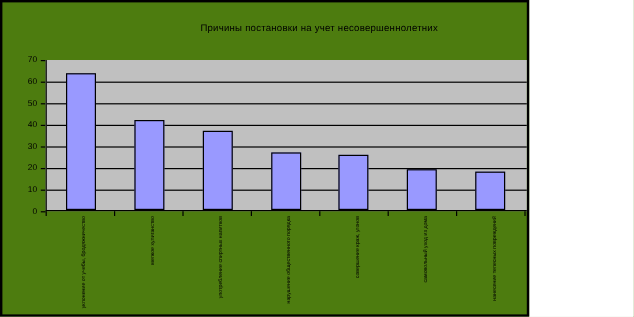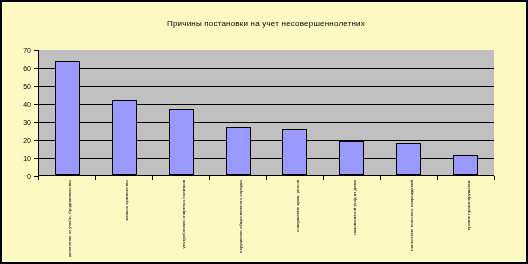--- a/index.html
+++ b/index.html
@@ -2,24 +2,24 @@
 <html><head>
 <meta charset="utf-8">
 <style>
   html, body {
     margin: 0;
     padding: 0;
     background: #ffffff;
   }
   #chart-window {
     position: relative;
-    width: 528px;
+    width: 441px;
     height: 264px;
     box-sizing: border-box;
-    background: #fef9c3;
+    background: #4d7c0f;
     border: 2px solid #000000;
     overflow: hidden;
     font-family: "Liberation Sans", sans-serif;
   }
   #chart-title {
     position: absolute;
     left: 0;
     top: 17px;
     width: 528px;
     text-align: center;

